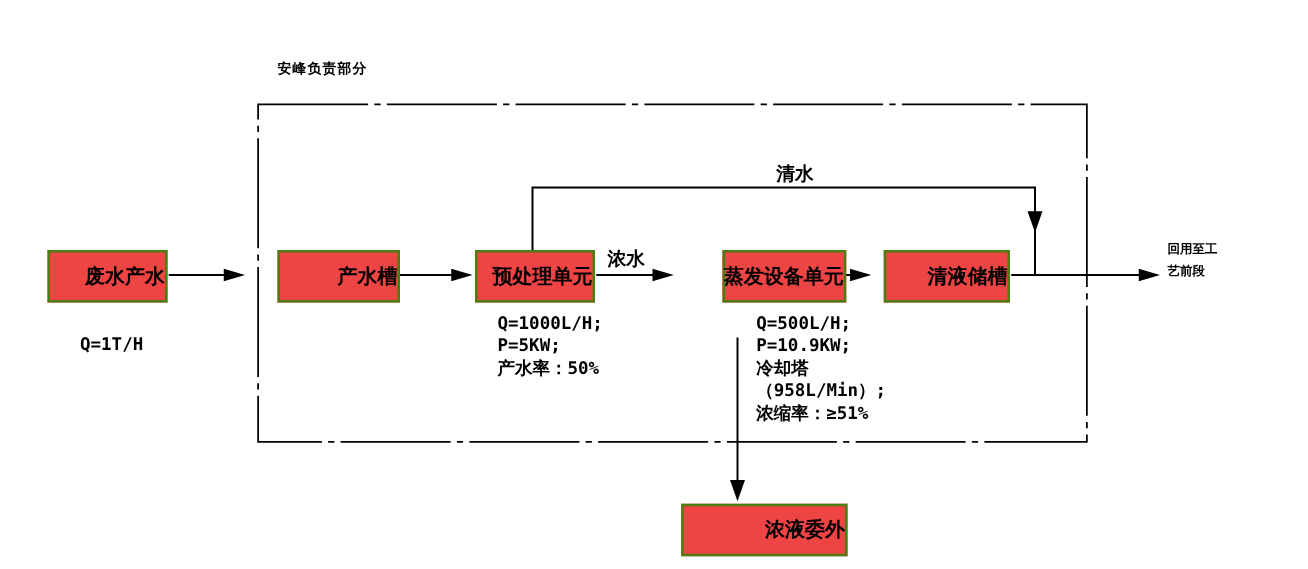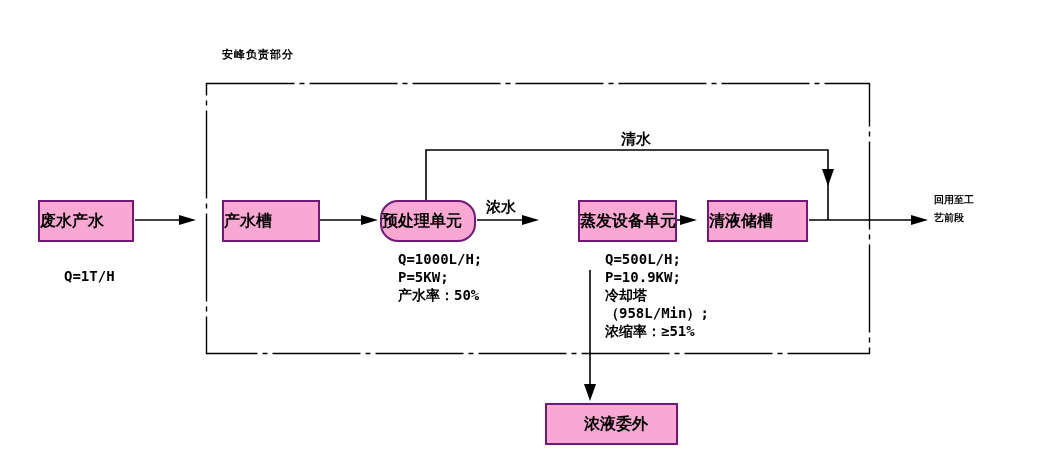--- a/index.html
+++ b/index.html
@@ -19,25 +19,25 @@
   .connector-layer {
     position: absolute;
     left: 0;
     top: 0;
     width: 1046px;
     height: 455px;
   }
   .node {
     position: absolute;
     height: 38px;
-    border: 2px solid #701a75;
-    background: #f9a8d4;
+    border: 2px solid #4d7c0f;
+    background: #ef4444;
     display: flex;
     align-items: center;
-    justify-content: flex-start;
+    justify-content: flex-end;
     font-size: 16px;
     font-weight: bold;
     white-space: nowrap;
     box-sizing: content-box;
   }
   .region-label {
     position: absolute;
     left: 222px;
     top: 47px;
     font-size: 11px;
@@ -62,21 +62,21 @@
     left: 934px;
     top: 191px;
     font-size: 10px;
     font-weight: bold;
     line-height: 18px;
     white-space: nowrap;
   }
   
   .node-wastewater   { left: 38px;  top: 200px; width: 92px; }
   .node-product-tank { left: 222px; top: 200px; width: 94px; }
-  .node-pretreatment { left: 380px; top: 200px; width: 92px; border-radius: 18px; }
+  .node-pretreatment { left: 380px; top: 200px; width: 92px; }
   .node-evaporation  { left: 542px; top: 200px; width: 95px; margin-left: 36px; }
   .node-clear-tank   { left: 707px; top: 200px; width: 97px; }
   .node-concentrate  { left: 545px; top: 403px; width: 92px; padding-left: 37px; }
   
   .note-wastewater   { left: 64px;  top: 251px; margin-top: 16px; }
   .note-pretreatment { left: 398px; top: 250px; }
   .note-evaporation  { left: 605px; top: 250px; }
   .label-concentrated-water { left: 486px; top: 198px; }
   .label-clean-water        { left: 621px; top: 130px; }
 </style>

